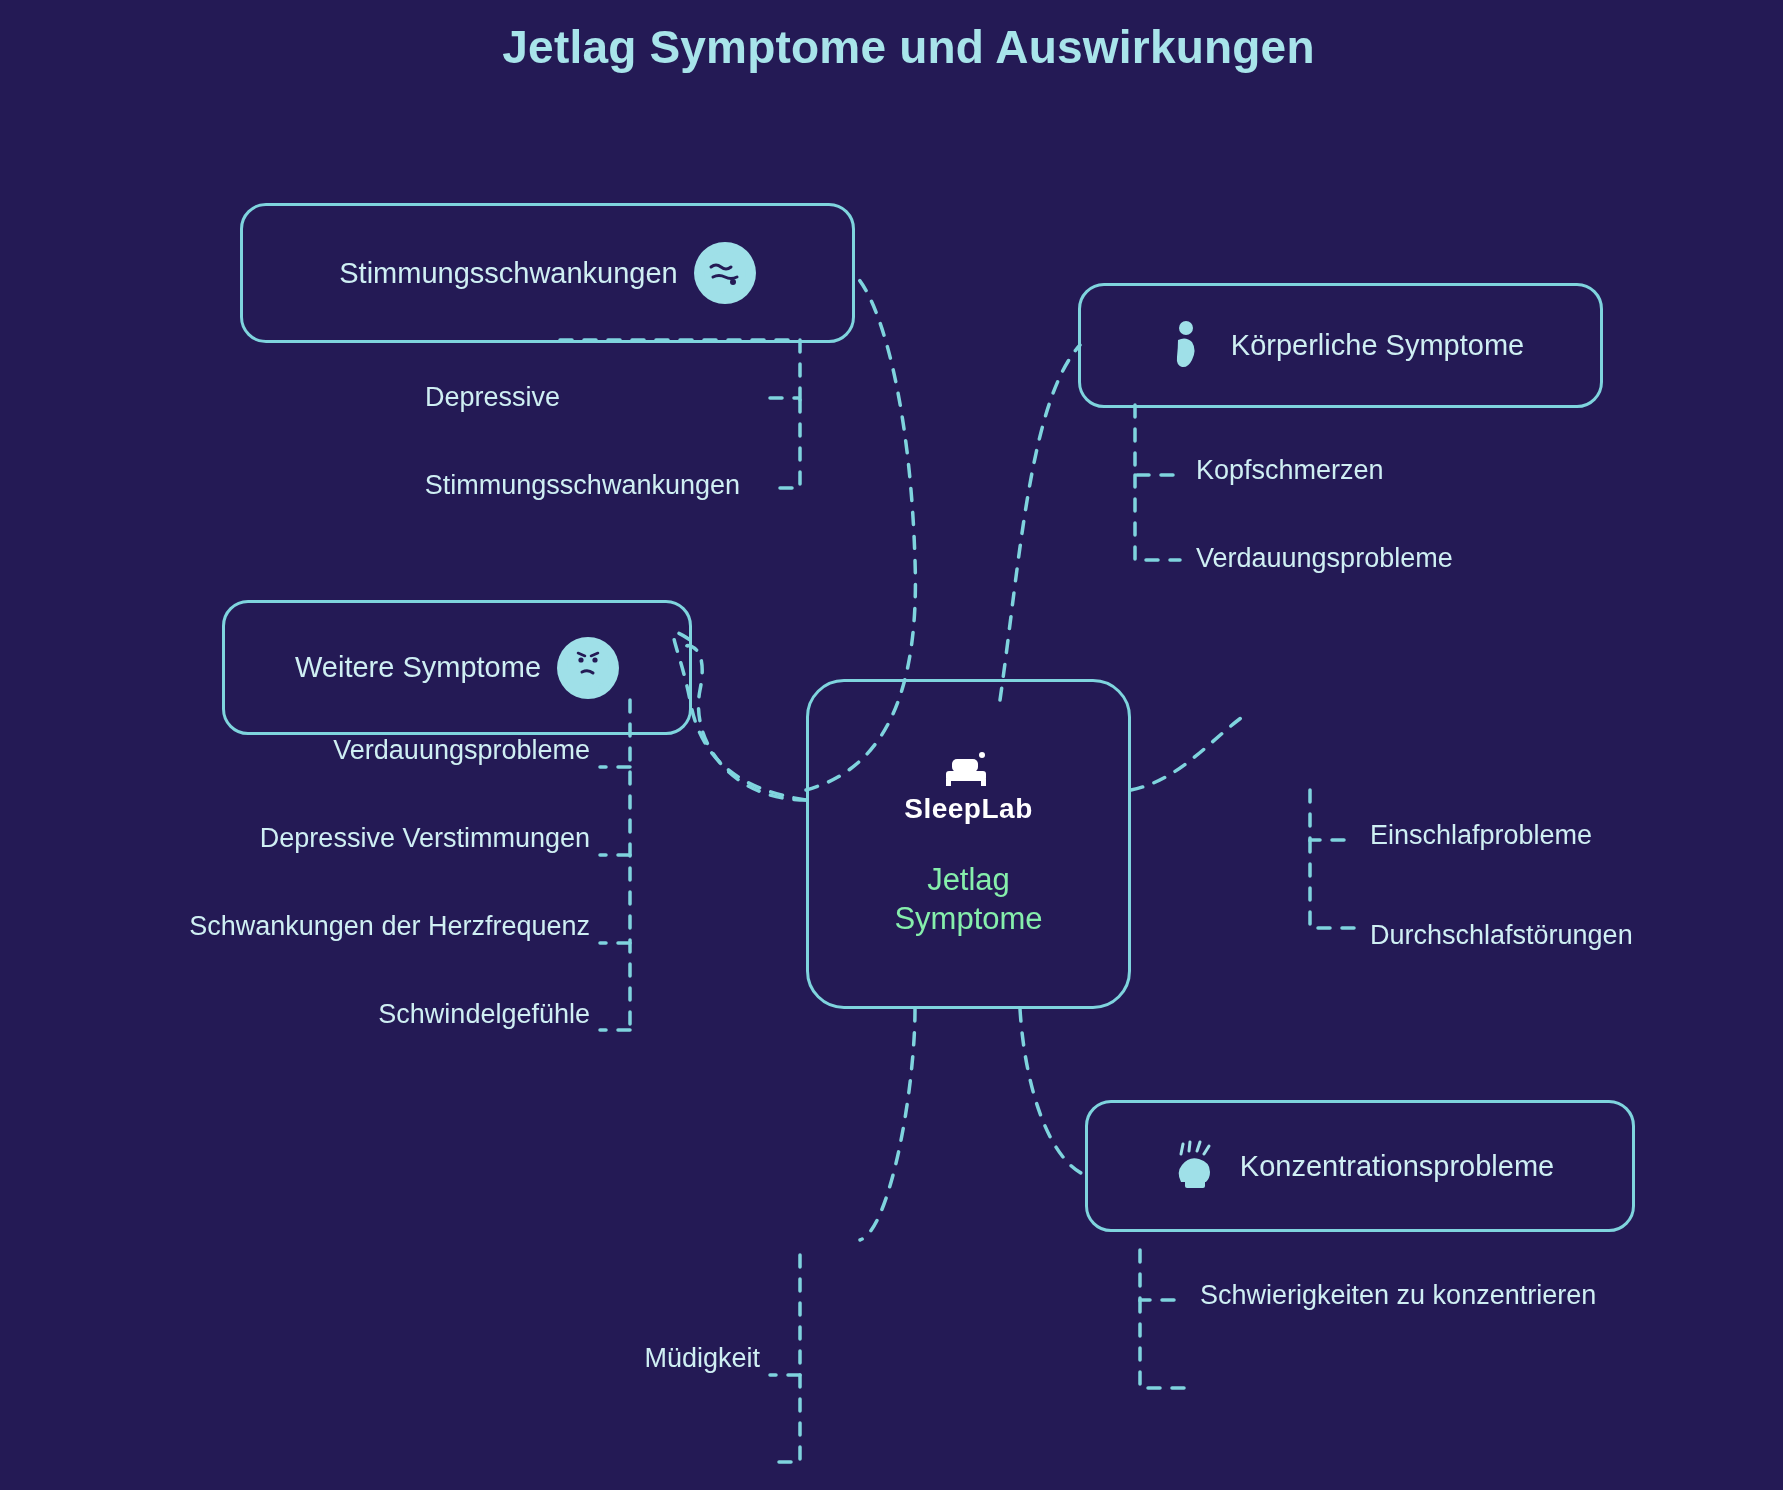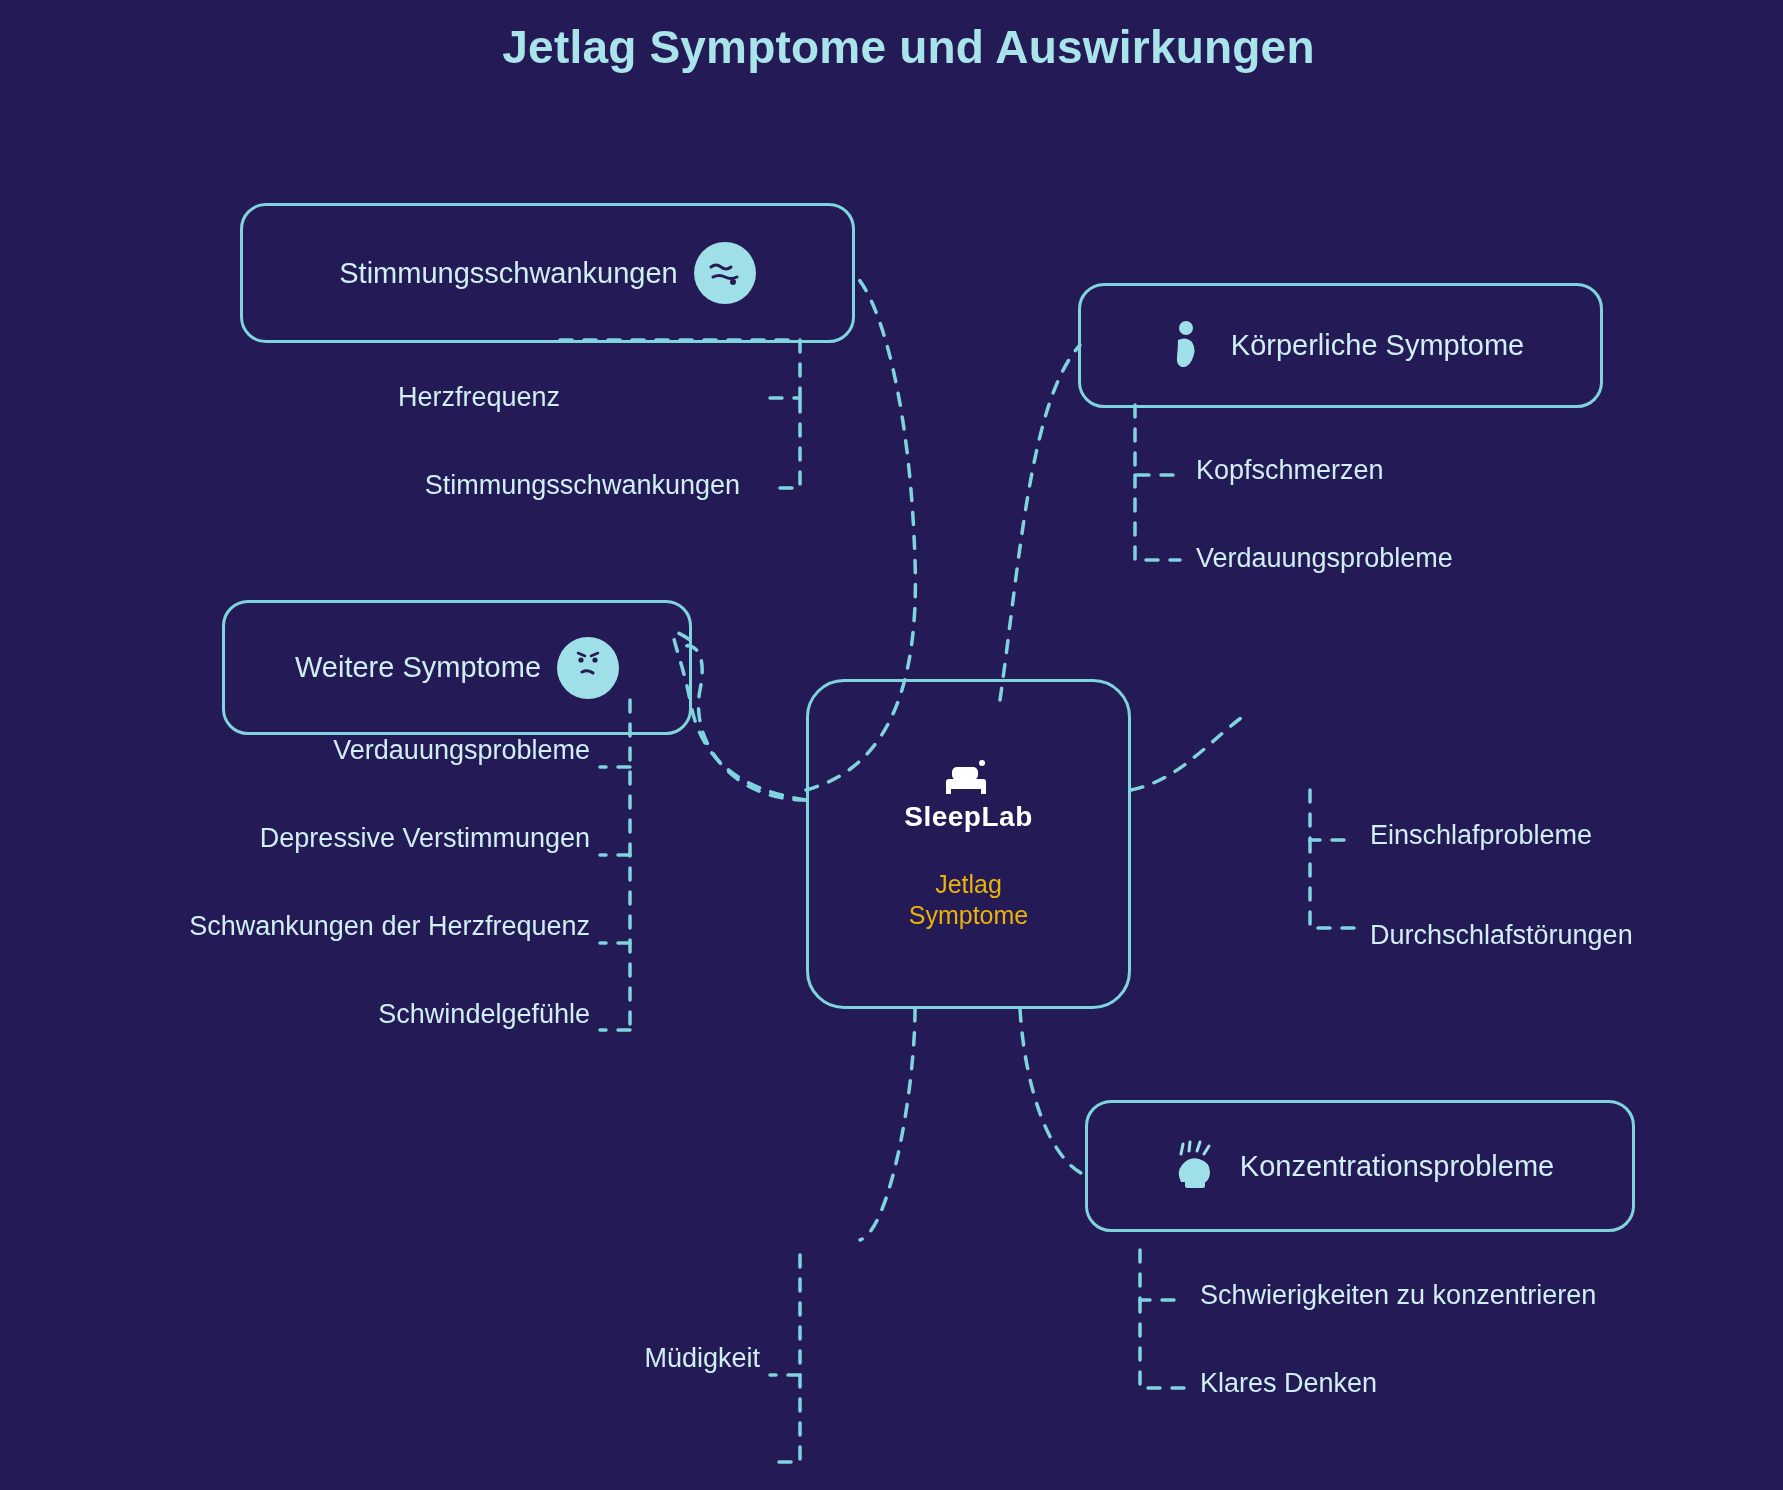--- a/index.html
+++ b/index.html
@@ -88,23 +88,23 @@
     align-items: center;
     margin-bottom: 18px;
   }
   #center-node .brandtext {
     font-size: 28px;
     font-weight: bold;
     color: #ffffff;
     letter-spacing: 0.5px;
   }
   #center-node .centerlabel {
-    font-size: 25px;
+    font-size: 31px;
     line-height: 1.25;
-    color: #eab308;
+    color: #86efac;
     text-align: center;
   }
   .icon-circle {
     width: 62px;
     height: 62px;
     border-radius: 50%;
     background: #9fe0e8;
     display: flex;
     align-items: center;
     justify-content: center;
@@ -189,21 +189,21 @@
     <span class="label">Stimmungsschwankungen</span>
     <span class="icon-circle">
       <svg width="44" height="44" viewBox="0 0 44 44">
         <circle cx="22" cy="22" r="21" fill="#9fe0e8"></circle>
         <path d="M8 16 q5 -4 10 0 q5 4 10 0" stroke="#241a55" stroke-width="3" fill="none" stroke-linecap="round"></path>
         <path d="M10 26 q6 -3 12 0 q6 3 12 0" stroke="#241a55" stroke-width="3" fill="none" stroke-linecap="round"></path>
         <circle cx="30" cy="31" r="3" fill="#241a55"></circle>
       </svg>
     </span>
   </div>
-  <div class="leaf left" style="left:250px; top:382px; width:310px;">Herzfrequenz</div>
+  <div class="leaf left" style="left:250px; top:382px; width:310px;">Depressive</div>
   <div class="leaf left" style="left:180px; top:470px; width:560px;">Stimmungsschwankungen</div>
 
   <div class="node" style="left:1078px; top:283px; width:525px; height:125px;">
     <span class="icon-plain">
       <svg width="40" height="52" viewBox="0 0 40 52">
         <circle cx="20" cy="8" r="7" fill="#9fe0e8"></circle>
         <path d="M12 20 q8 -4 14 2 q5 8 0 18 q-4 8 -10 7 q-6 -2 -5 -10 q1 -10 1 -17z" fill="#9fe0e8"></path>
       </svg>
     </span>
     <span class="label">Körperliche Symptome</span>
@@ -243,15 +243,14 @@
         <path d="M22 13 l1 -9" stroke="#9fe0e8" stroke-width="3" stroke-linecap="round"></path>
         <path d="M30 13 l3 -9" stroke="#9fe0e8" stroke-width="3" stroke-linecap="round"></path>
         <path d="M37 16 l5 -8" stroke="#9fe0e8" stroke-width="3" stroke-linecap="round"></path>
         <path d="M14 44 q-5 -10 1 -17 q7 -9 17 -6 q11 3 11 13 q0 6 -4 10z" fill="#9fe0e8"></path>
         <rect x="18" y="42" width="20" height="8" rx="2" fill="#9fe0e8"></rect>
       </svg>
     </span>
     <span class="label">Konzentrationsprobleme</span>
   </div>
   <div class="leaf right" style="left:1200px; top:1280px; width:570px;">Schwierigkeiten zu konzentrieren</div>
-  <div class="leaf right" style="left:1200px; top:1368px; width:570px;">Klares Denken</div>
 
 </div>
 
 </body></html>

